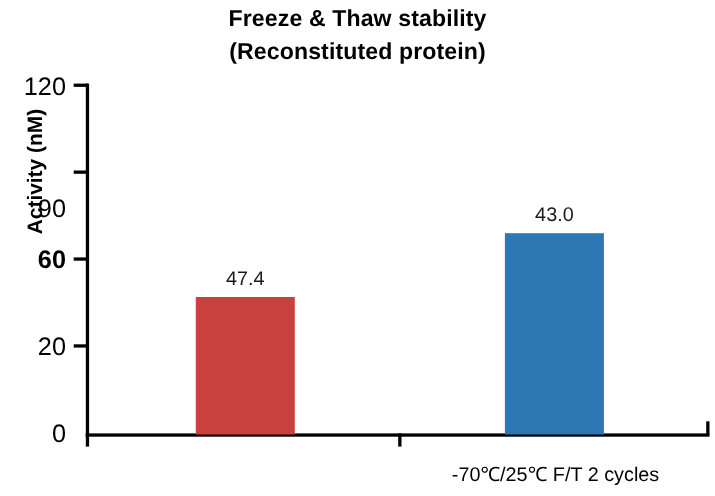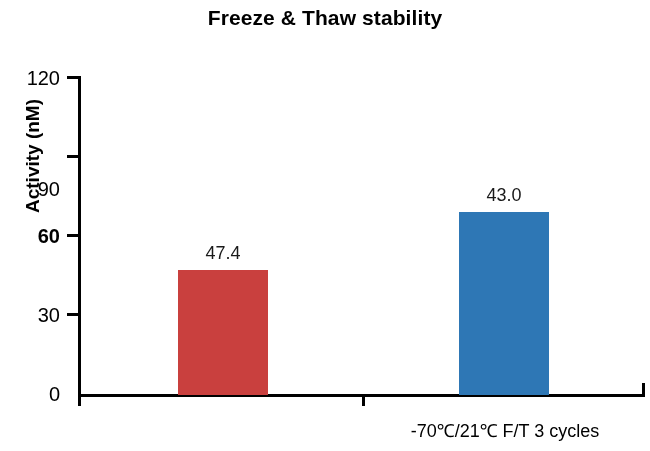--- a/index.html
+++ b/index.html
@@ -100,21 +100,21 @@
     left: 67px;
     width: 13px;
     height: 3px;
     background: #000000;
   }
   .y-tick-label {
     position: absolute;
     right: 590px; 
     width: 60px;
     text-align: right;
-    font-size: 20px;
+    font-size: 23px;
     line-height: 19px;
   }
 
   
   .bar {
     position: absolute;
     bottom: 56px; 
   }
   #bar-0 {
     left: 178px;
@@ -149,42 +149,43 @@
   #category-label-0 { left: 113px; width: 220px; }
   #category-label-1 { left: 365px; width: 280px; }
 </style>
 </head>
 <body>
 
 <div id="chart-root">
 
   <div id="chart-title">
     <span class="tline">Freeze &amp; Thaw stability</span>
+    <span class="tline">(Reconstituted protein)</span>
   </div>
 
   <div id="y-axis-title">Activity (nM)</div>
 
   <div class="y-tick-label" style="top:69px;">120</div>
   <div class="y-tick-label" style="top:148px;margin-top:32px;">90</div>
   <div class="y-tick-label" style="top:227px;font-weight:bold;">60</div>
-  <div class="y-tick-label" style="top:306px;">30</div>
+  <div class="y-tick-label" style="top:306px;">20</div>
   <div class="y-tick-label" style="top:385px;">0</div>
 
   <div class="y-tick" style="top:76px;"></div>
   <div class="y-tick" style="top:155px;"></div>
   <div class="y-tick" style="top:234px;"></div>
   <div class="y-tick" style="top:313px;"></div>
 
   <div id="y-axis-line"></div>
   <div id="x-axis-line"></div>
   <div id="x-axis-end-cap"></div>
   <div id="category-divider-tick"></div>
   <div id="y-axis-bottom-cap"></div>
 
   <div class="bar" id="bar-0" style="height: 125.215px; background: rgb(201, 64, 62);"></div>
   <div class="bar" id="bar-1" style="height: 183.067px; background: rgb(46, 119, 181);"></div>
 
   <div class="bar-value-label" id="bar-value-0" style="top: 243.785px;">47.4</div>
   <div class="bar-value-label" id="bar-value-1" style="top: 185.933px;">43.0</div>
 
-  <div class="category-label" id="category-label-1">-70℃/21℃ F/T 3 cycles</div>
+  <div class="category-label" id="category-label-1">-70℃/25℃ F/T 2 cycles</div>
 
 </div>
 
 </body></html>

